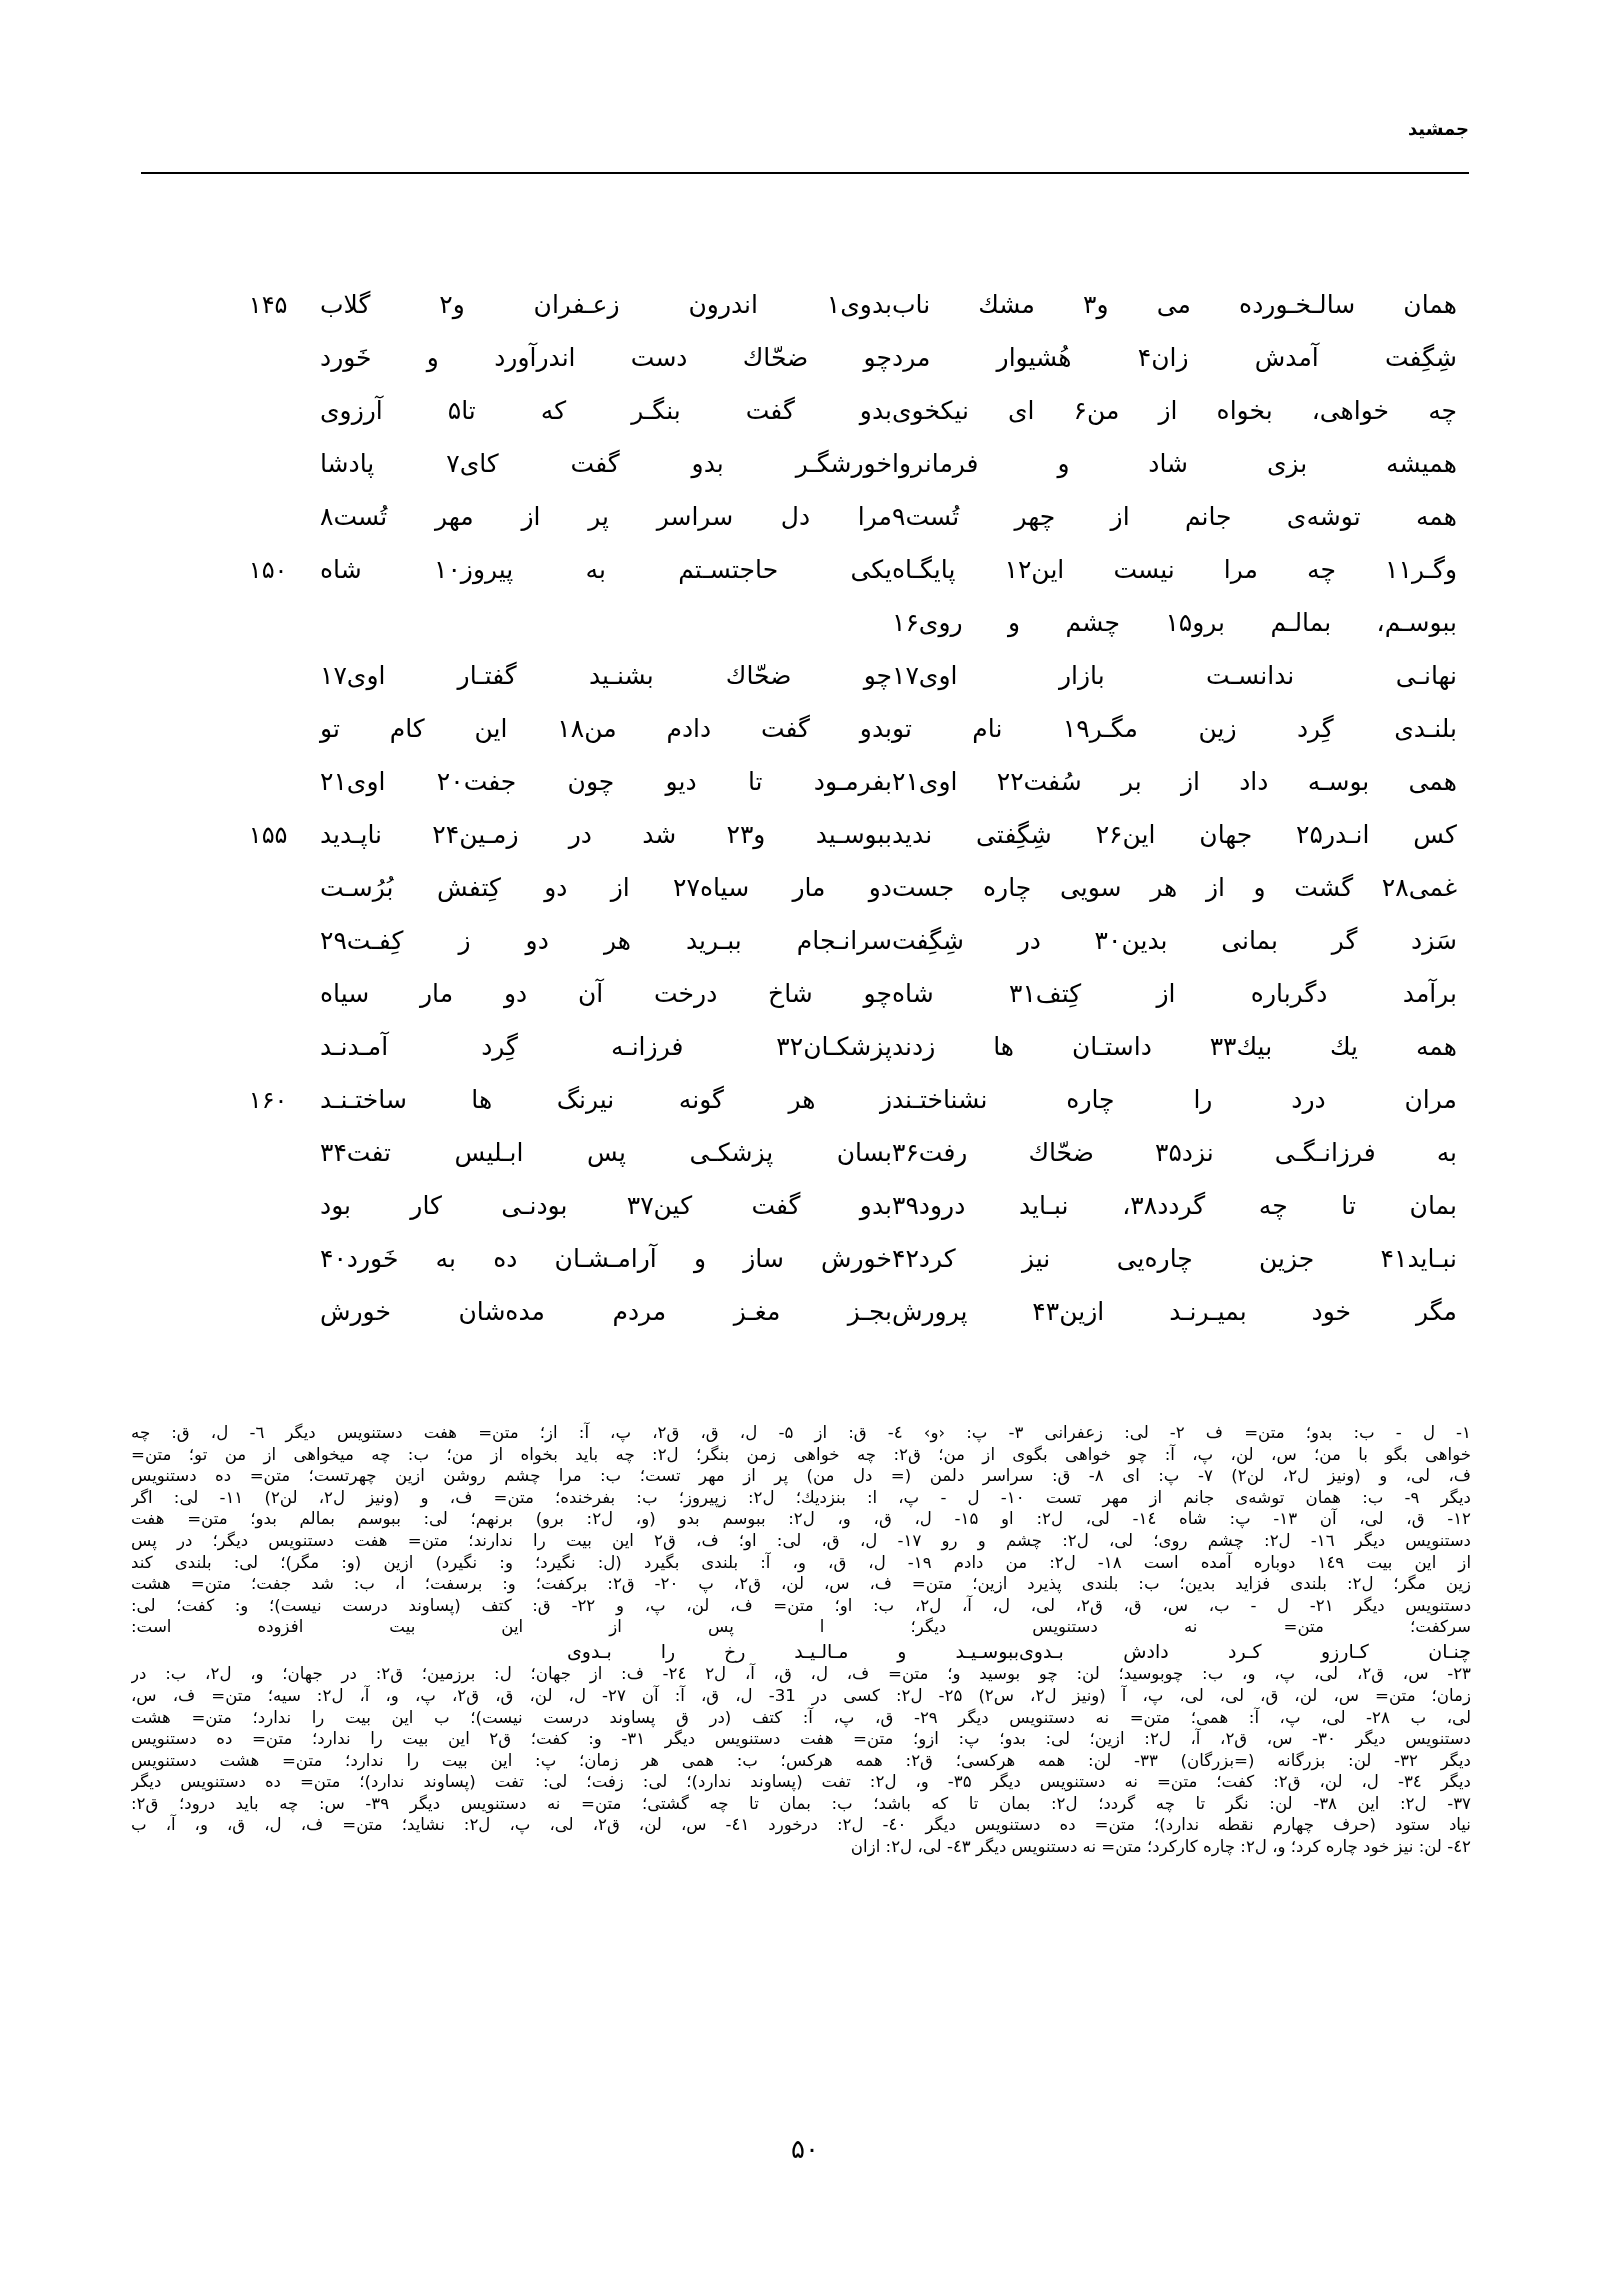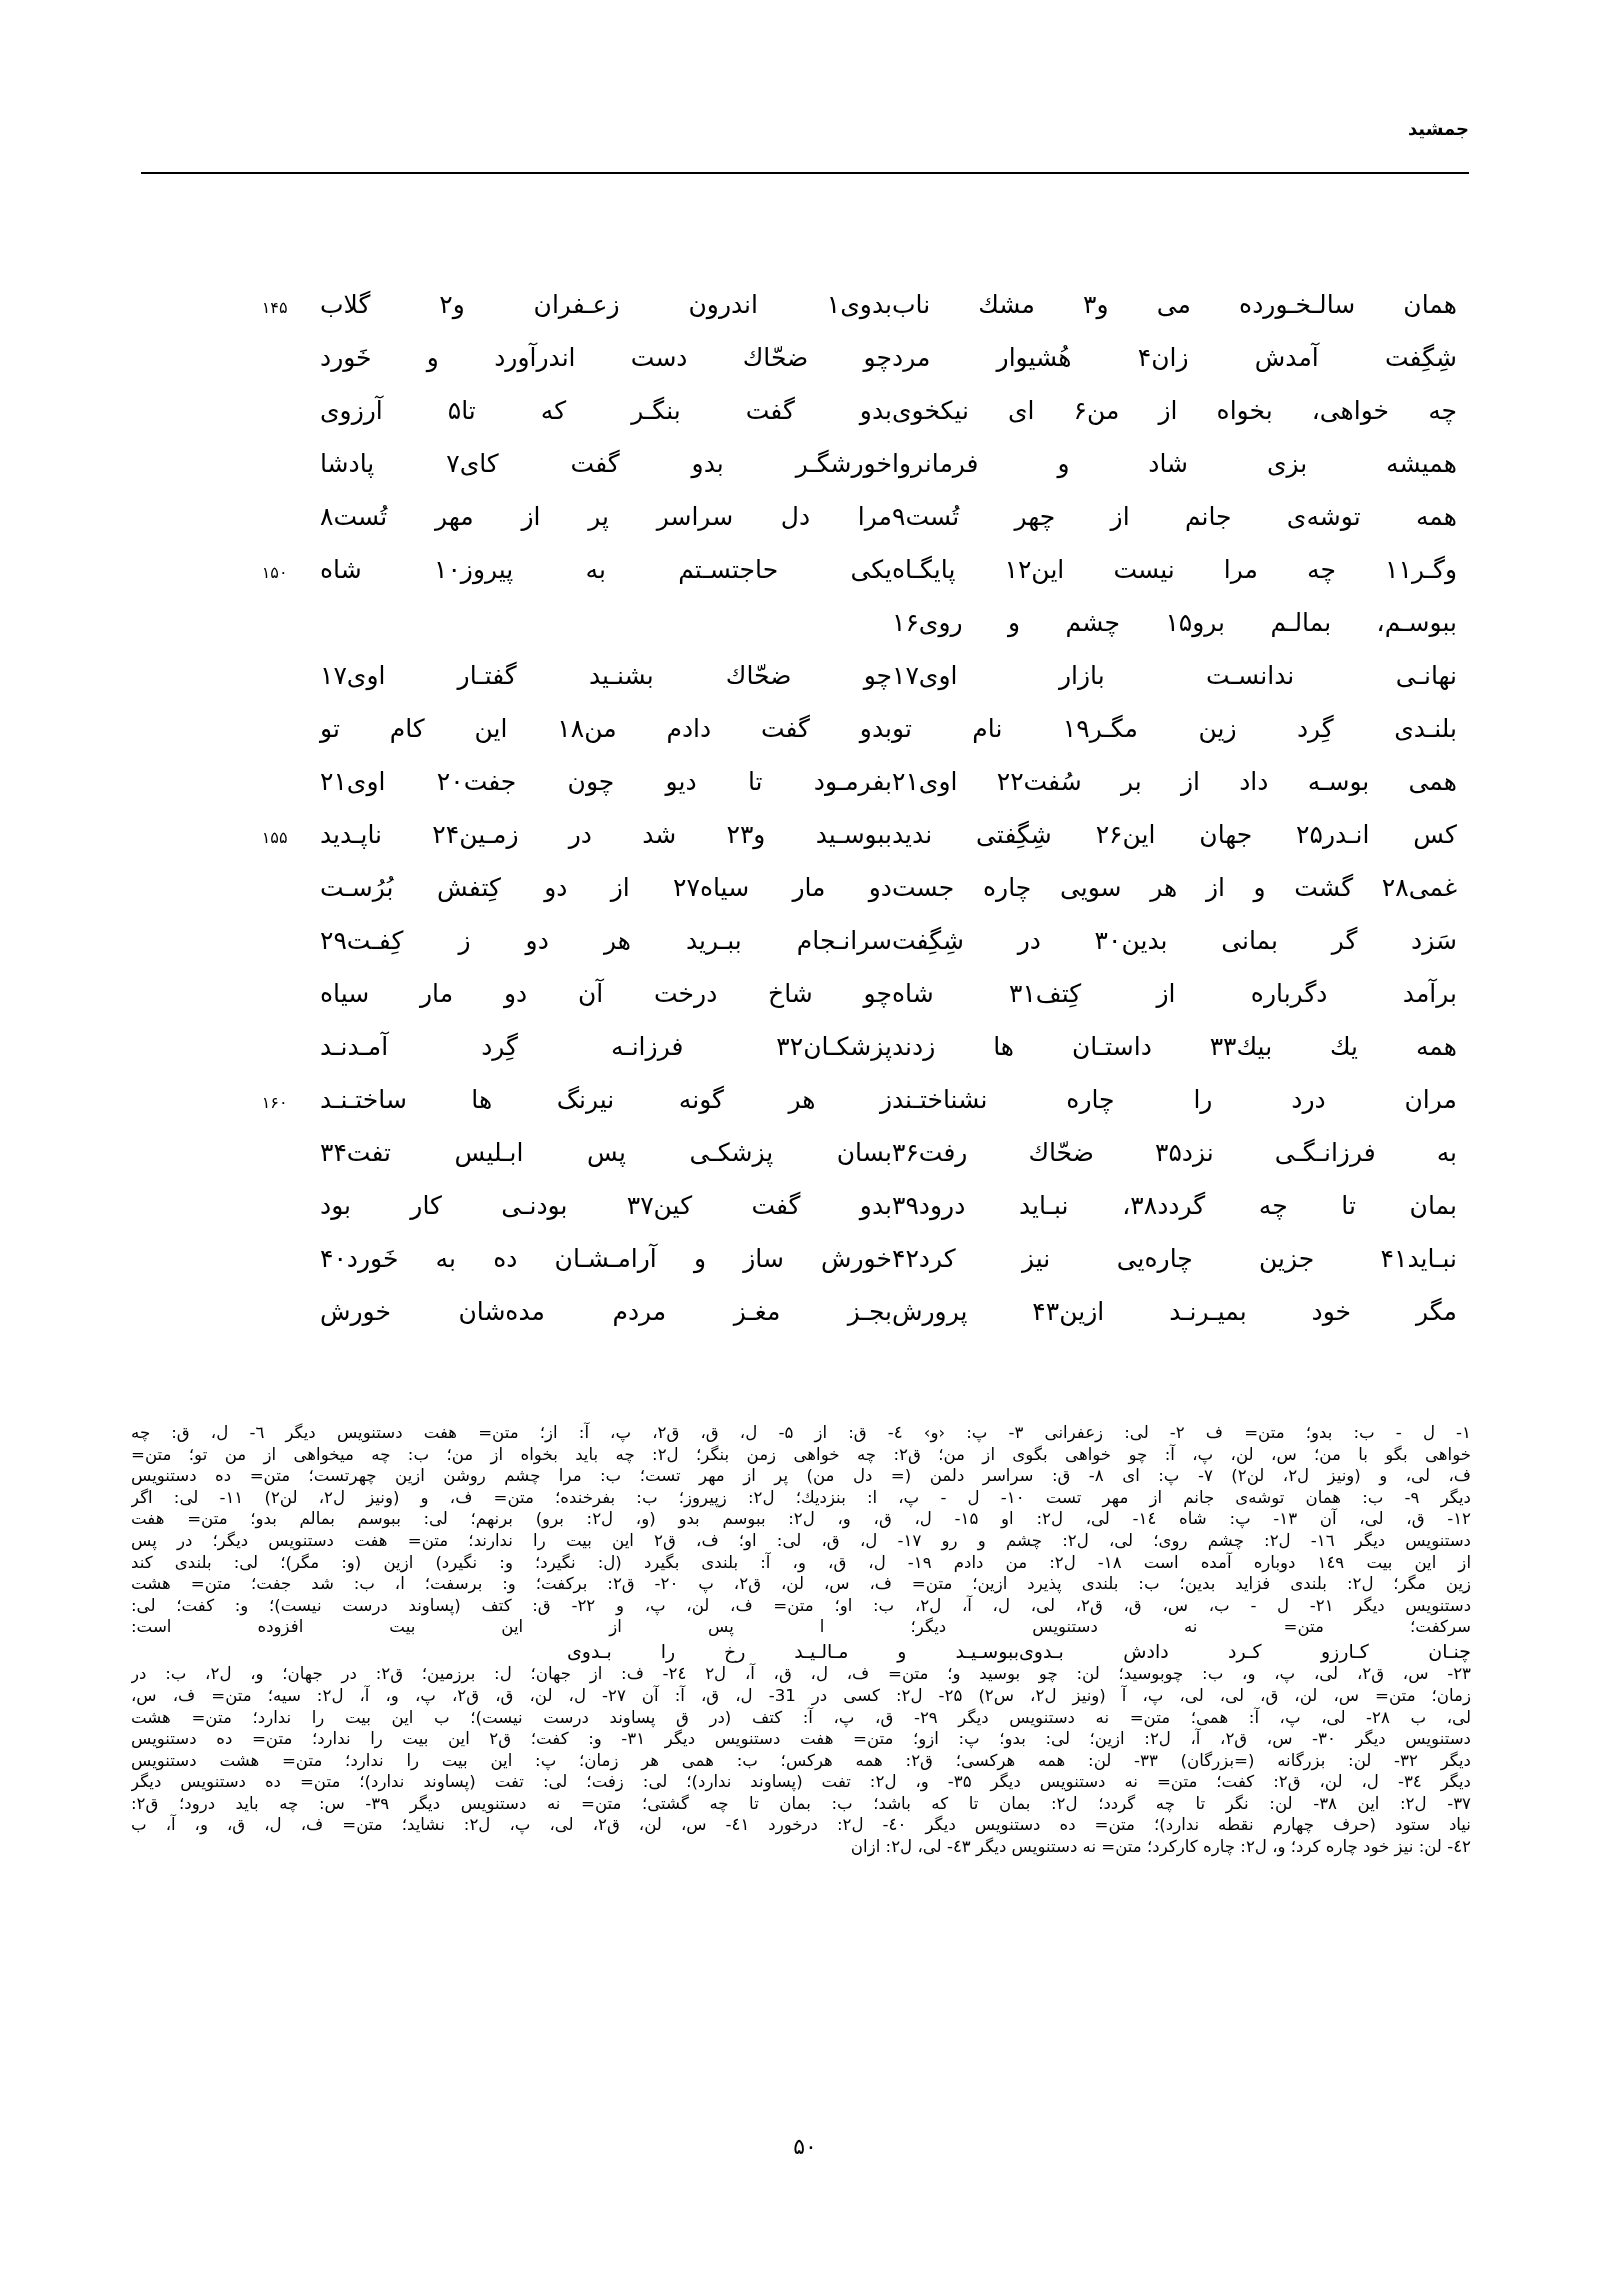--- a/index.html
+++ b/index.html
@@ -46,21 +46,21 @@
     display:flex;
     flex-direction:row;
     align-items:baseline;
     height:53px;
     width:100%;
   }
   .bnum{
     width:85px;
     flex:0 0 85px;
     text-align:right;
-    font-size:16px;
+    font-size:24px;
     line-height:1;
     padding-top:2.8px;
     direction:rtl;
   }
   .hemi{
     flex:1 1 0;
     font-size:25px;
     line-height:1;
     direction:rtl;
     text-align:justify;
@@ -102,21 +102,21 @@
     margin-top:1.4px;
   }
   .fn-verse .h{display:inline-block;min-width:452px;text-align:center;}
 
   
   .folio{
     position:absolute;
     left:0;right:0;
     top:2134px;
     text-align:center;
-    font-size:22px;
+    font-size:26px;
     direction:rtl;
   }
 </style>
 </head>
 <body>
 
 <div class="page">
 
   <div class="header">
     <div class="header-title">جمشید</div>

